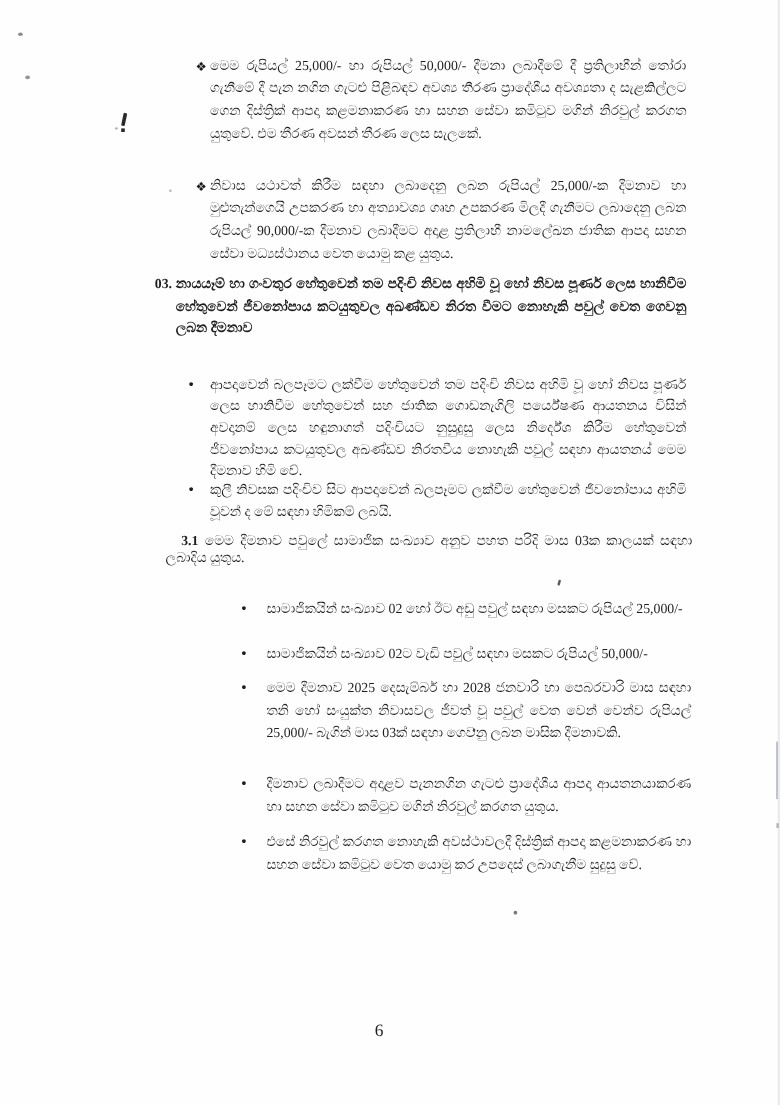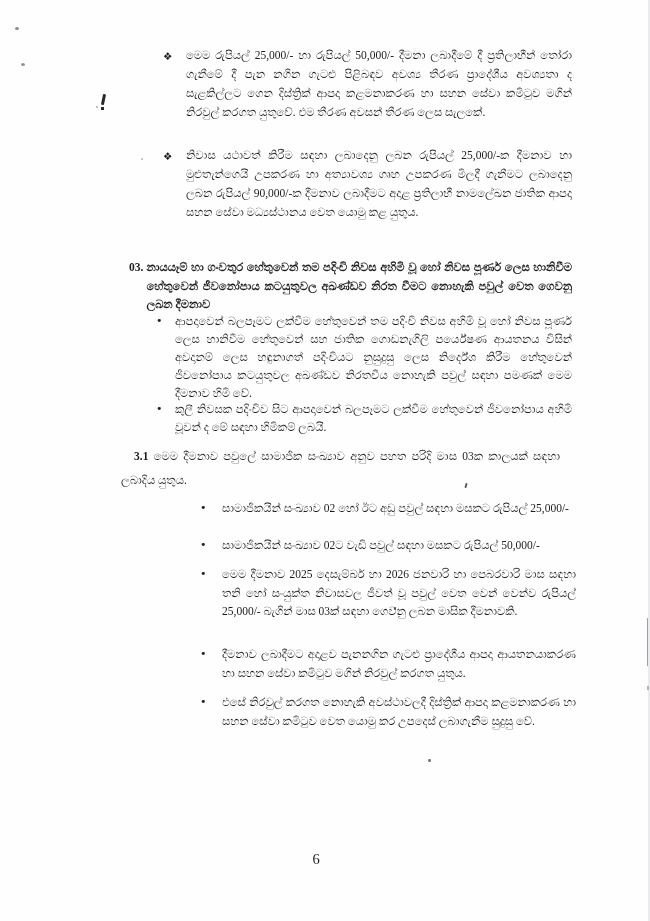--- a/index.html
+++ b/index.html
@@ -14,40 +14,40 @@
   }
   
   .block { position: absolute; font-size: 11.5px; }
   .note {
     left: 163px; width: 409px; line-height: 19px;
   }
   .note .marker {
     position: absolute; left: 0; top: 1px;
     font-family: "DejaVu Sans", sans-serif; font-size: 10.5px;
   }
-  .note .txt { display: block; margin-left: 23px; text-align: justify; }
+  .note .txt { display: block; margin-left: 12px; text-align: justify; }
 
   .heading {
     left: 129px; width: 443px; line-height: 18.5px;
     font-weight: bold; display: flex;
   }
   .heading .num { flex: 0 0 auto; margin-right: 3px; }
   .heading .txt { flex: 1 1 auto; text-align: justify; }
 
   .bul {
     left: 155px; width: 417px; line-height: 18px;
   }
   .bul .marker {
     position: absolute; left: 1px; top: 0;
     font-family: "DejaVu Sans", sans-serif; font-size: 11px;
   }
   .bul .txt { display: block; margin-left: 20px; text-align: justify; }
 
   .clause {
-    left: 121px; width: 439px; line-height: 24px;
+    left: 138px; width: 439px; line-height: 14px;
     text-align: justify; text-indent: 13px;
   }
   .clause .num { font-weight: bold; }
 
   .sub {
     left: 199px; width: 377px; line-height: 18.5px;
   }
   .sub .marker {
     position: absolute; left: 1px; top: 0;
     font-family: "DejaVu Sans", sans-serif; font-size: 11px;
@@ -104,28 +104,28 @@
 
   <div class="block note" style="top:46px">
     <span class="marker">❖</span>
     <span class="txt">මෙම රුපියල් 25,000/- හා රුපියල් 50,000/- දීමනා ලබාදීමේ දී ප්‍රතිලාභීන් තෝරා ගැනීමේ දී පැන නගින ගැටළු පිළිබඳව අවශ්‍ය තීරණ ප්‍රාදේශීය අවශ්‍යතා ද සැළකිල්ලට ගෙන දිස්ත්‍රික් ආපදා කළමනාකරණ හා සහන සේවා කමිටුව මගින් නිරවුල් කරගත යුතුවේ. එම තීරණ අවසන් තීරණ ලෙස සැලකේ.</span>
   </div>
   <div class="block note" style="top:146px">
     <span class="marker">❖</span>
     <span class="txt">නිවාස යථාවත් කිරීම සඳහා ලබාදෙනු ලබන රුපියල් 25,000/-ක දීමනාව හා මුළුතැන්ගෙයි උපකරණ හා අත්‍යාවශ්‍ය ගෘහ උපකරණ මිලදී ගැනීමට ලබාදෙනු ලබන රුපියල් 90,000/-ක දීමනාව ලබාදීමට අදාළ ප්‍රතිලාභී නාමලේඛන ජාතික ආපදා සහන සේවා මධ්‍යස්ථානය වෙත යොමු කළ යුතුය.</span>
   </div>
 
-  <div class="block heading" style="top:258px">
+  <div class="block heading" style="top:228px">
     <span class="num">03.</span>
     <span class="txt">නායයෑම් හා ගංවතුර හේතුවෙන් තම පදිංචි නිවස අහිමි වූ හෝ නිවස පූර්ණ ලෙස හානිවීම හේතුවෙන් ජීවනෝපාය කටයුතුවල අඛණ්ඩව නිරත වීමට නොහැකි පවුල් වෙත ගෙවනු ලබන දීමනාව</span>
   </div>
 
   <div class="block bul" style="top:312px">
     <span class="marker">•</span>
-    <span class="txt">ආපදාවෙන් බලපෑමට ලක්වීම හේතුවෙන් තම පදිංචි නිවස අහිමි වූ හෝ නිවස පූර්ණ ලෙස හානිවීම හේතුවෙන් සහ ජාතික ගොඩනැගිලි පර්යේෂණ ආයතනය විසින් අවදානම් ලෙස හඳුනාගත් පදිංචියට නුසුදුසු ලෙස නිර්දේශ කිරීම හේතුවෙන් ජීවනෝපාය කටයුතුවල අඛණ්ඩව නිරතවීය නොහැකි පවුල් සඳහා පමණක් මෙම දීමනාව හිමි වේ.</span>
+    <span class="txt">ආපදාවෙන් බලපෑමට ලක්වීම හේතුවෙන් තම පදිංචි නිවස අහිමි වූ හෝ නිවස පූර්ණ ලෙස හානිවීම හේතුවෙන් සහ ජාතික ගොඩනැගිලි පර්යේෂණ ආයතනය විසින් අවදානම් ලෙස හඳුනාගත් පදිංචියට නුසුදුසු ලෙස නිර්දේශ කිරීම හේතුවෙන් ජීවනෝපාය කටයුතුවල අඛණ්ඩව නිරතවීය නොහැකි පවුල් සඳහා ආයතනය් මෙම දීමනාව හිමි වේ.</span>
   </div>
   <div class="block bul" style="top:400px">
     <span class="marker">•</span>
     <span class="txt">කුලී නිවසක පදිංචිව සිට ආපදාවෙන් බලපෑමට ලක්වීම හේතුවෙන් ජීවනෝපාය අහිමි වූවන් ද මේ සඳහා හිමිකම් ලබයි.</span>
   </div>
 
   <div class="block clause" style="top:444px">
     <span class="num">3.1</span>
     <span>මෙම දීමනාව පවුලේ සාමාජික සංඛ්‍යාව අනුව පහත පරිදි මාස 03ක කාලයක් සඳහා ලබාදිය යුතුය.</span>
   </div>
@@ -133,21 +133,21 @@
   <div class="block sub" style="top:499px">
     <span class="marker">•</span>
     <span class="txt">සාමාජිකයින් සංඛ්‍යාව 02 හෝ ඊට අඩු පවුල් සඳහා මසකට රුපියල් 25,000/-</span>
   </div>
   <div class="block sub" style="top:536px">
     <span class="marker">•</span>
     <span class="txt">සාමාජිකයින් සංඛ්‍යාව 02ට වැඩි පවුල් සඳහා මසකට රුපියල් 50,000/-</span>
   </div>
   <div class="block sub" style="top:565px">
     <span class="marker">•</span>
-    <span class="txt">මෙම දීමනාව 2025 දෙසැම්බර් හා 2026 ජනවාරි හා පෙබරවාරි මාස සඳහා තනි හෝ සංයුක්ත නිවාසවල ජීවත් වූ පවුල් වෙත වෙන් වෙන්ව රුපියල් 25,000/- බැගින් මාස 03ක් සඳහා ගෙවනු ලබන මාසික දීමනාවකි.</span>
+    <span class="txt">මෙම දීමනාව 2025 දෙසැම්බර් හා 2028 ජනවාරි හා පෙබරවාරි මාස සඳහා තනි හෝ සංයුක්ත නිවාසවල ජීවත් වූ පවුල් වෙත වෙන් වෙන්ව රුපියල් 25,000/- බැගින් මාස 03ක් සඳහා ගෙවනු ලබන මාසික දීමනාවකි.</span>
   </div>
   <div class="block sub" style="top:645px">
     <span class="marker">•</span>
     <span class="txt">දීමනාව ලබාදීමට අදාළව පැනනගින ගැටළු ප්‍රාදේශීය ආපදා ආයතනයාකරණ හා සහන සේවා කමිටුව මගින් නිරවුල් කරගත යුතුය.</span>
   </div>
   <div class="block sub" style="top:693px">
     <span class="marker">•</span>
     <span class="txt">එසේ නිරවුල් කරගත නොහැකි අවස්ථාවලදී දිස්ත්‍රික් ආපදා කළමනාකරණ හා සහන සේවා කමිටුව වෙත යොමු කර උපදෙස් ලබාගැනීම සුදුසු වේ.</span>
   </div>
 

